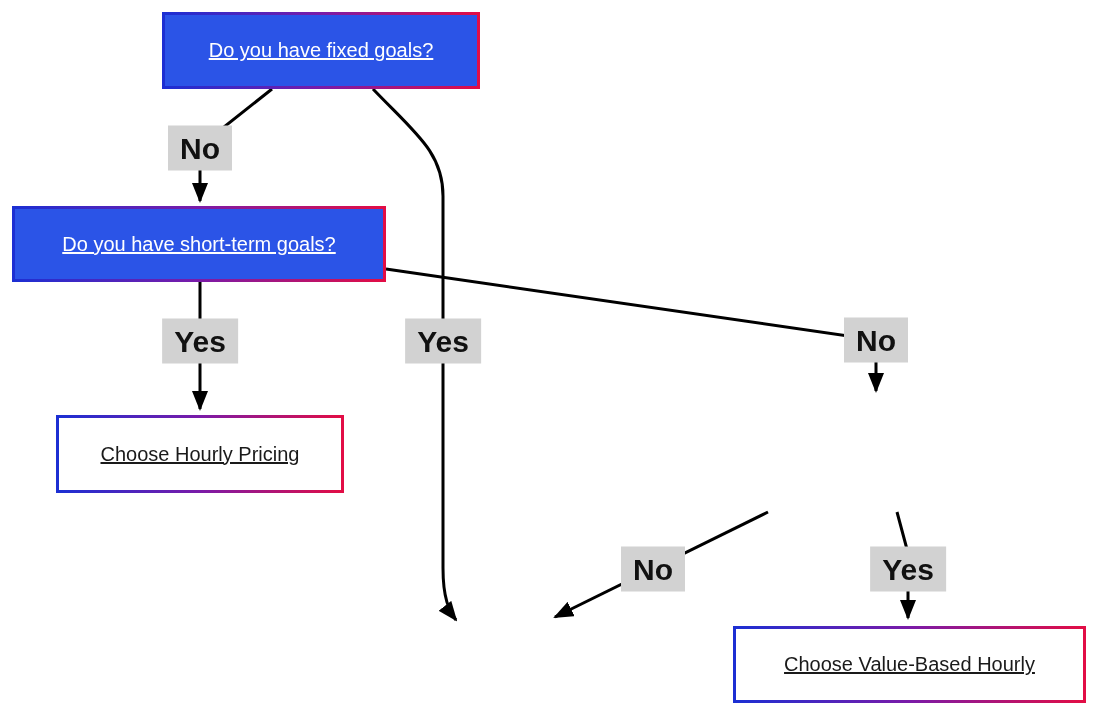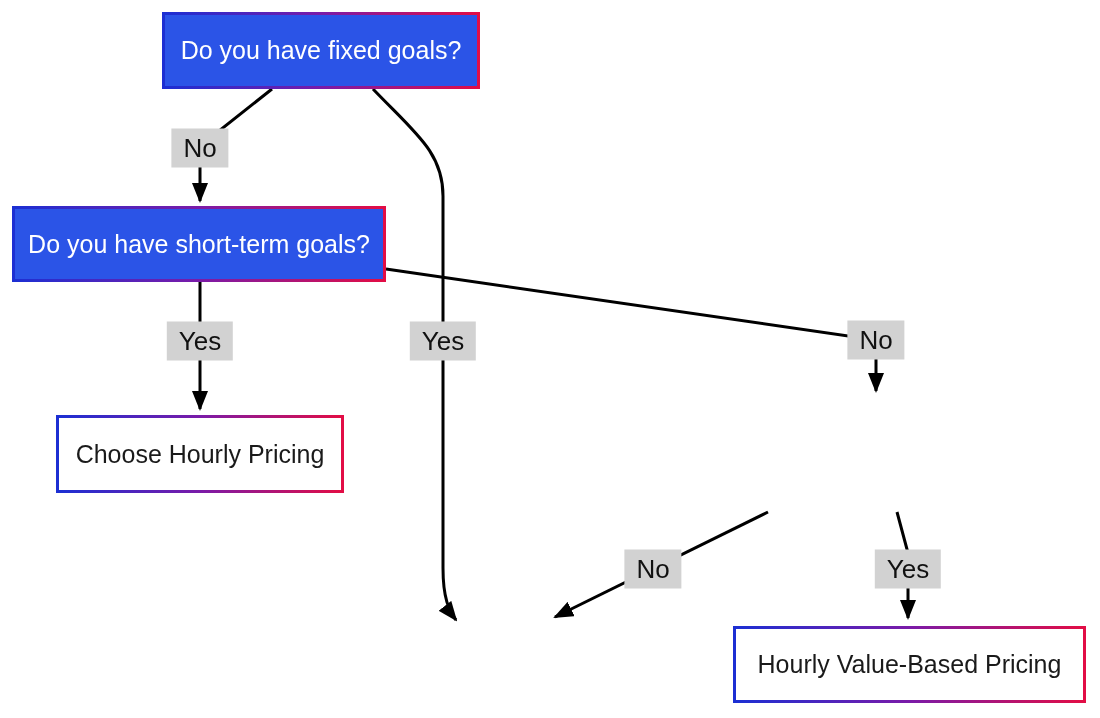--- a/index.html
+++ b/index.html
@@ -21,48 +21,50 @@
     stroke: var(--edge-line, #000000);
     stroke-width: 3;
   }
   .node {
     position: absolute;
     z-index: 2;
     display: flex;
     align-items: center;
     justify-content: center;
     text-align: center;
-    font-size: 25px;
+    font-size: 20px;
     line-height: 1.62;
     box-sizing: border-box;
     padding: 0 4px;
     border: 3px solid transparent;
     border-image: linear-gradient(90deg,
       var(--grad-blue, #1c2fd3),
       var(--grad-purple, #7a1ba8),
       var(--grad-red, #e20d45)) 1;
+    text-decoration: underline;
   }
   .node-blue {
     background: var(--node-fill-blue, #2b54e7);
     color: var(--node-text-light, #ffffff);
   }
   .node-white {
     background: var(--node-fill-white, #ffffff);
     color: var(--node-text-dark, #1a1a1a);
   }
   .edge-label {
     position: absolute;
     z-index: 3;
     transform: translate(-50%, -50%);
     background: var(--edge-label-bg, #d2d2d2);
     color: var(--edge-label-text, #111111);
-    font-size: 26px;
+    font-size: 30px;
     line-height: 1.5;
     padding: 0 12px;
     white-space: nowrap;
+    font-weight: bold;
   }
   
   #node-fixed-goals { left: 162px; top: 12px;  width: 318px; height: 77px; }
   #node-short-term  { left: 12px;  top: 206px; width: 374px; height: 76px; }
   #node-hourly      { left: 56px;  top: 415px; width: 288px; height: 78px; }
   #node-high-value  { left: 680px; top: 397px; width: 389px; height: 114px; line-height: 1.64; }
   #node-project     { left: 284px; top: 627px; width: 368px; height: 76px; }
   #node-value       { left: 733px; top: 626px; width: 353px; height: 77px; }
   
   #label-e0 { left: 200px; top: 148px; }
@@ -92,21 +94,21 @@
   </svg>
 
   <div class="node node-blue" id="node-fixed-goals">Do you have fixed goals?</div>
 
   <div class="node node-blue" id="node-short-term">Do you have short-term goals?</div>
 
   <div class="node node-white" id="node-hourly">Choose Hourly Pricing</div>
 
 
 
-  <div class="node node-white" id="node-value">Hourly Value-Based Pricing</div>
+  <div class="node node-white" id="node-value">Choose Value-Based Hourly</div>
 
   <div class="edge-label" id="label-e0">No</div>
 
   <div class="edge-label" id="label-e1">Yes</div>
 
   <div class="edge-label" id="label-e2">Yes</div>
 
   <div class="edge-label" id="label-e3">No</div>
 
   <div class="edge-label" id="label-e4">No</div>

